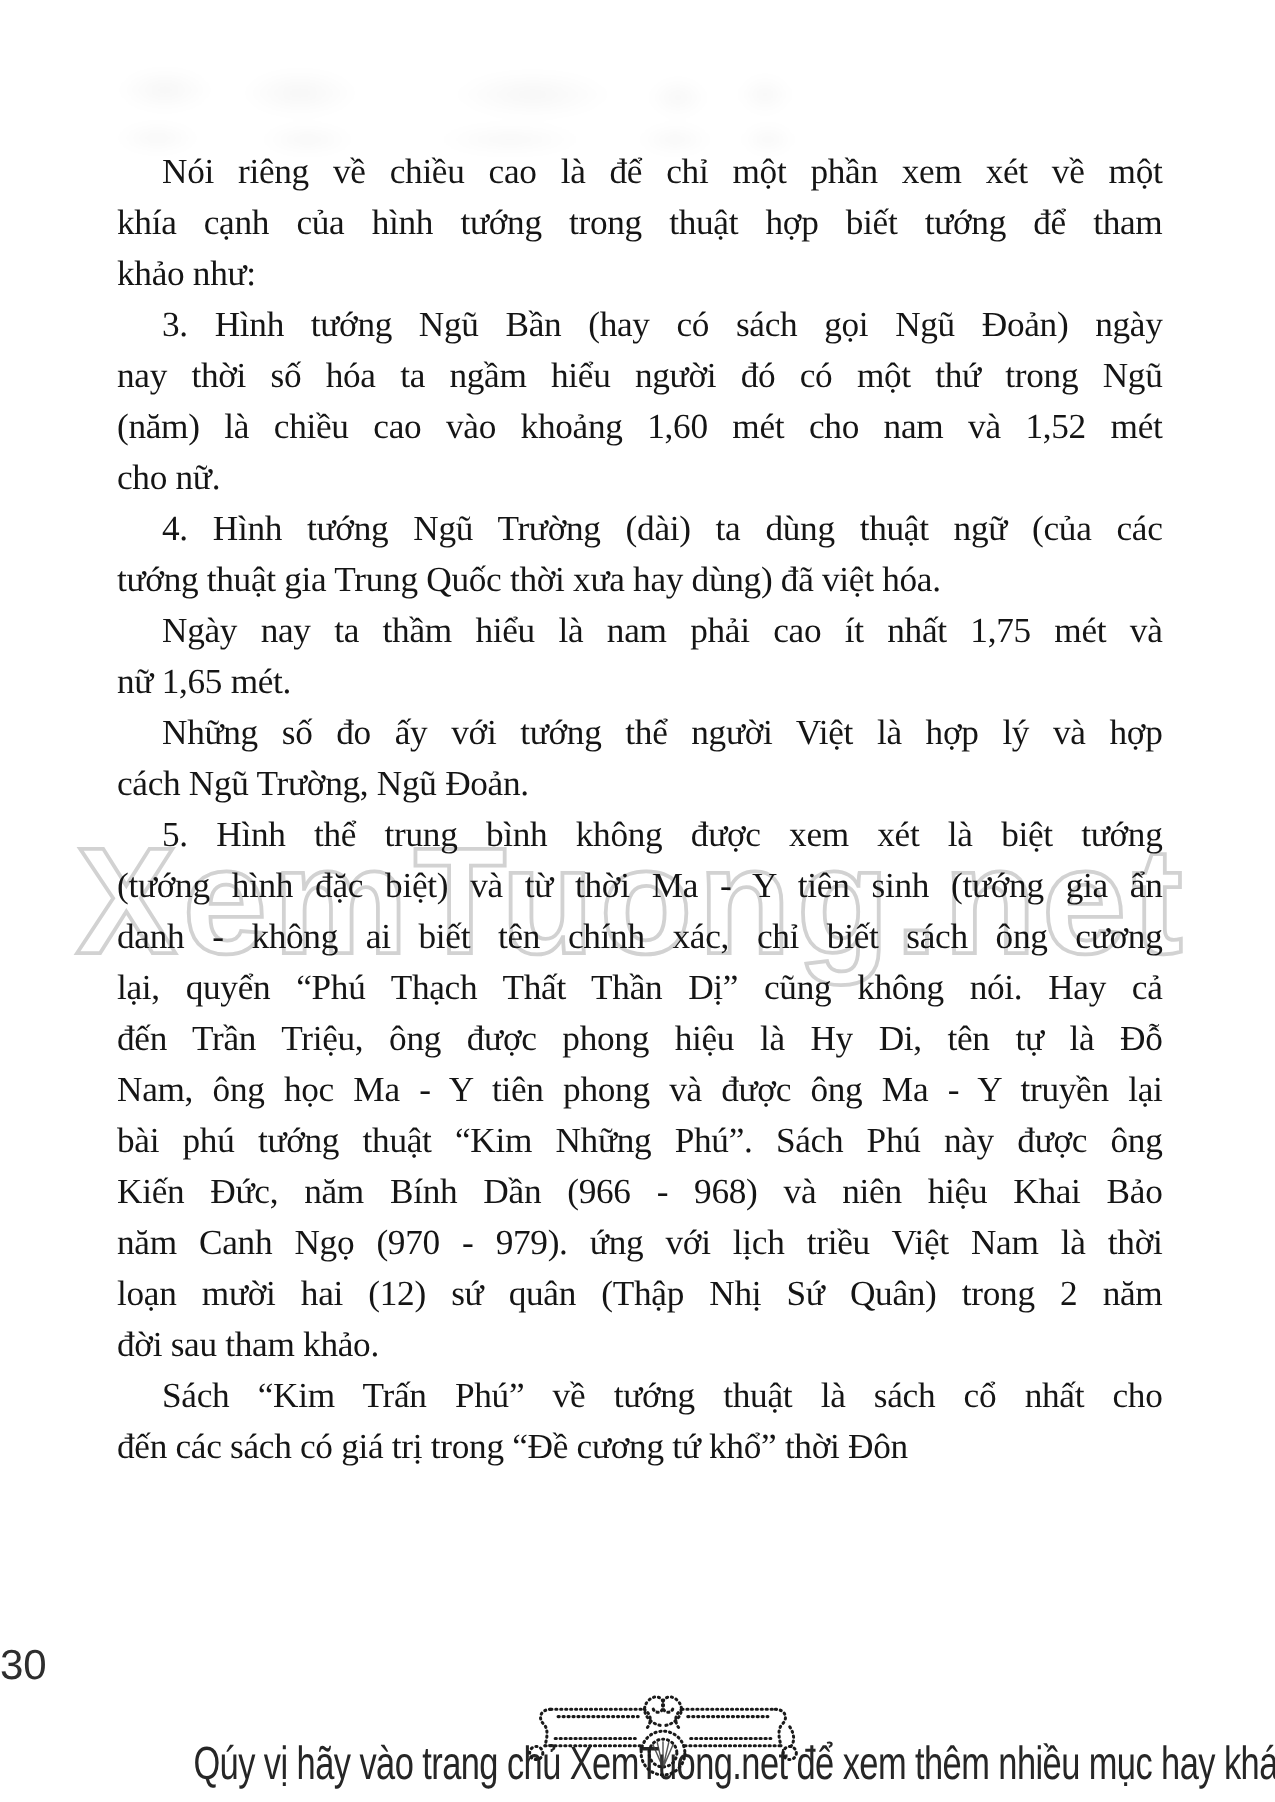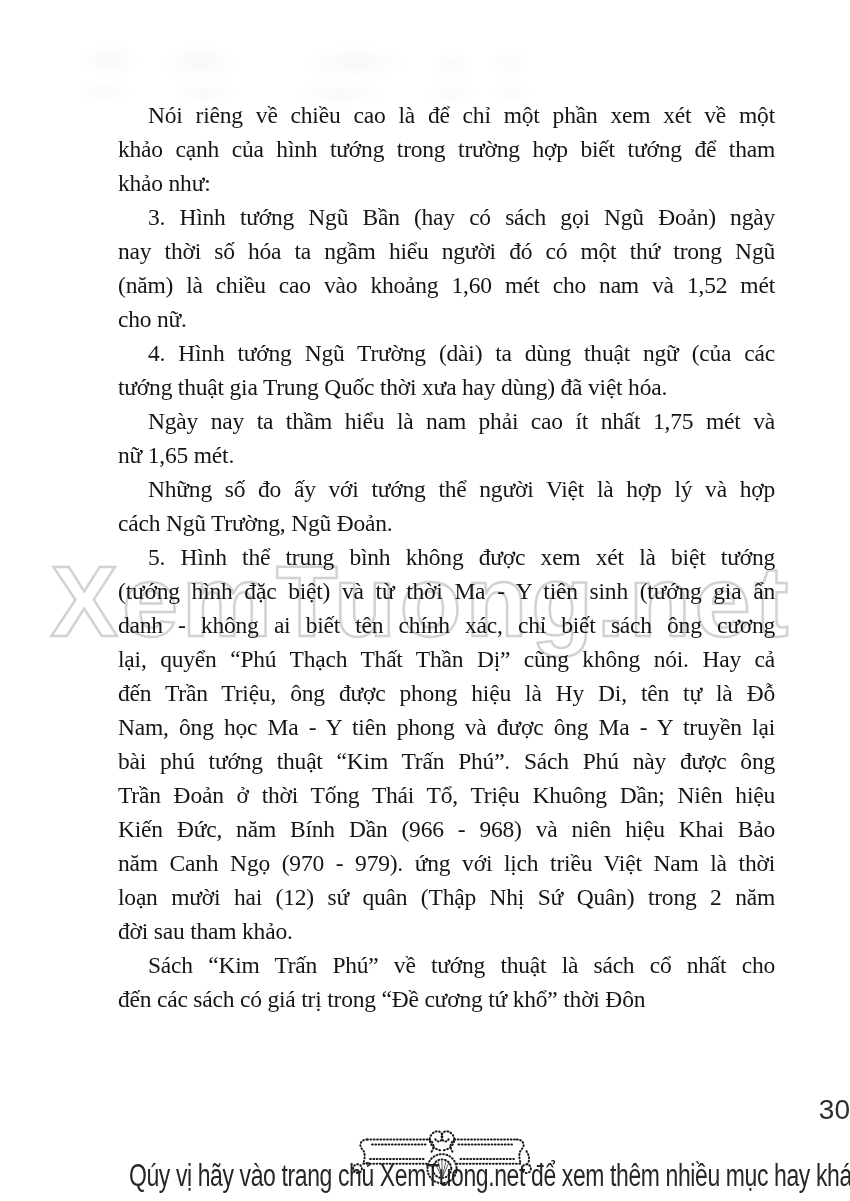--- a/index.html
+++ b/index.html
@@ -60,30 +60,29 @@
     z-index: 2;
     font-size: 23.5px;
     line-height: 34px;
     color: #151515;
     letter-spacing: -0.2px;
   }
   .para { margin: 0; }
   .line {
     text-align: justify;
     text-align-last: justify;
-    margin-left: 40px;
   }
   .line.last { text-align-last: left; }
   .line.first { text-indent: 30px; }
 
   .page-number {
     position: absolute;
     top: 1094px; left: 0;
     width: 850px;
-    text-align: right;
+    text-align: left;
     font-family: "Liberation Sans", "DejaVu Sans", sans-serif;
     font-size: 28px;
     color: #2e2e2e;
     z-index: 3;
   }
 
   .ornament {
     position: absolute;
     top: 1124px; left: 348px;
     width: 188px; height: 68px;
@@ -113,21 +112,21 @@
 
 <div class="book-page">
 
   <div class="header-ghost"></div>
 
   <div class="watermark">XemTuong.net</div>
 
   <div class="body-text">
       <div class="para">
         <div class="line first">Nói riêng về chiều cao là để chỉ một phần xem xét về một</div>
-        <div class="line">khảo cạnh của hình tướng trong trường hợp biết tướng để tham</div>
+        <div class="line">khía cạnh của hình tướng trong thuật hợp biết tướng để tham</div>
         <div class="line last">khảo như:</div>
       </div>
       <div class="para">
         <div class="line first">3. Hình tướng Ngũ Bần (hay có sách gọi Ngũ Đoản) ngày</div>
         <div class="line">nay thời số hóa ta ngầm hiểu người đó có một thứ trong Ngũ</div>
         <div class="line">(năm) là chiều cao vào khoảng 1,60 mét cho nam và 1,52 mét</div>
         <div class="line last">cho nữ.</div>
       </div>
       <div class="para">
         <div class="line first">4. Hình tướng Ngũ Trường (dài) ta dùng thuật ngữ (của các</div>
@@ -141,22 +140,21 @@
         <div class="line first">Những số đo ấy với tướng thể người Việt là hợp lý và hợp</div>
         <div class="line last">cách Ngũ Trường, Ngũ Đoản.</div>
       </div>
       <div class="para">
         <div class="line first">5. Hình thể trung bình không được xem xét là biệt tướng</div>
         <div class="line">(tướng hình đặc biệt) và từ thời Ma - Y tiên sinh (tướng gia ẩn</div>
         <div class="line">danh - không ai biết tên chính xác, chỉ biết sách ông cương</div>
         <div class="line">lại, quyển “Phú Thạch Thất Thần Dị” cũng không nói. Hay cả</div>
         <div class="line">đến Trần Triệu, ông được phong hiệu là Hy Di, tên tự là Đỗ</div>
         <div class="line">Nam, ông học Ma - Y tiên phong và được ông Ma - Y truyền lại</div>
-        <div class="line">bài phú tướng thuật “Kim Trấn Phú”. Sách Phú này được ông</div>
-        <div class="line">Trần Đoản ở thời Tống Thái Tổ, Triệu Khuông Dần; Niên hiệu</div>
+        <div class="line">bài phú tướng thuật “Kim Những Phú”. Sách Phú này được ông</div>
         <div class="line">Kiến Đức, năm Bính Dần (966 - 968) và niên hiệu Khai Bảo</div>
         <div class="line">năm Canh Ngọ (970 - 979). ứng với lịch triều Việt Nam là thời</div>
         <div class="line">loạn mười hai (12) sứ quân (Thập Nhị Sứ Quân) trong 2 năm</div>
         <div class="line last">đời sau tham khảo.</div>
       </div>
       <div class="para">
         <div class="line first">Sách “Kim Trấn Phú” về tướng thuật là sách cổ nhất cho</div>
         <div class="line last">đến các sách có giá trị trong “Đề cương tứ khổ” thời Đôn</div>
       </div>
     </div>

